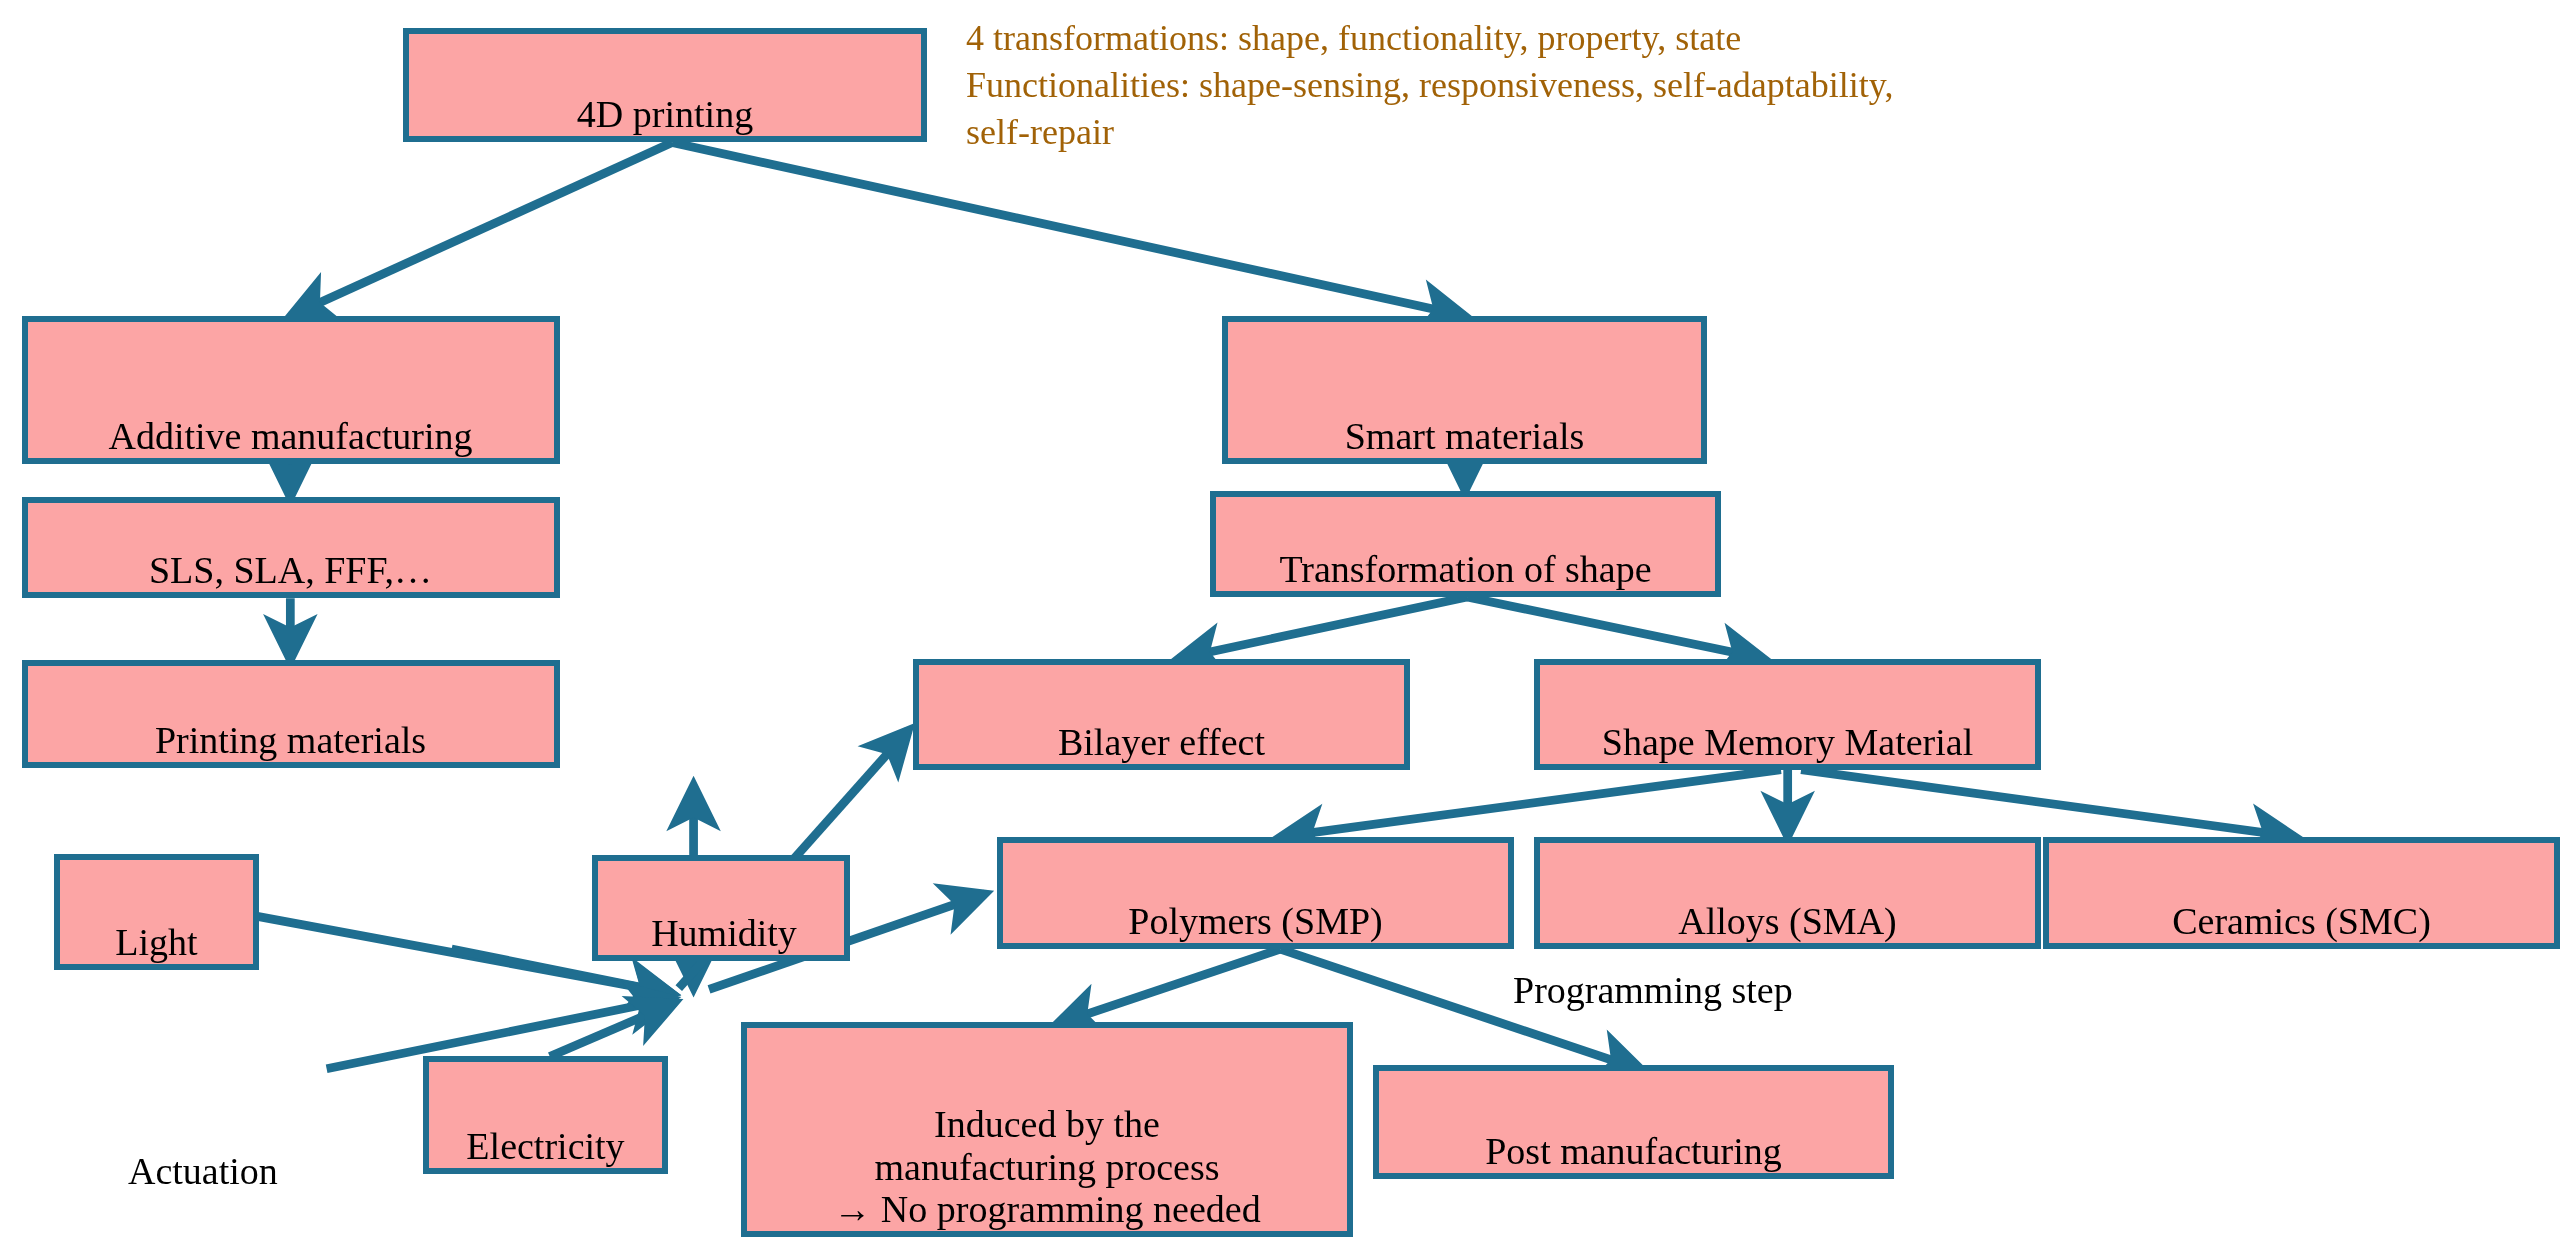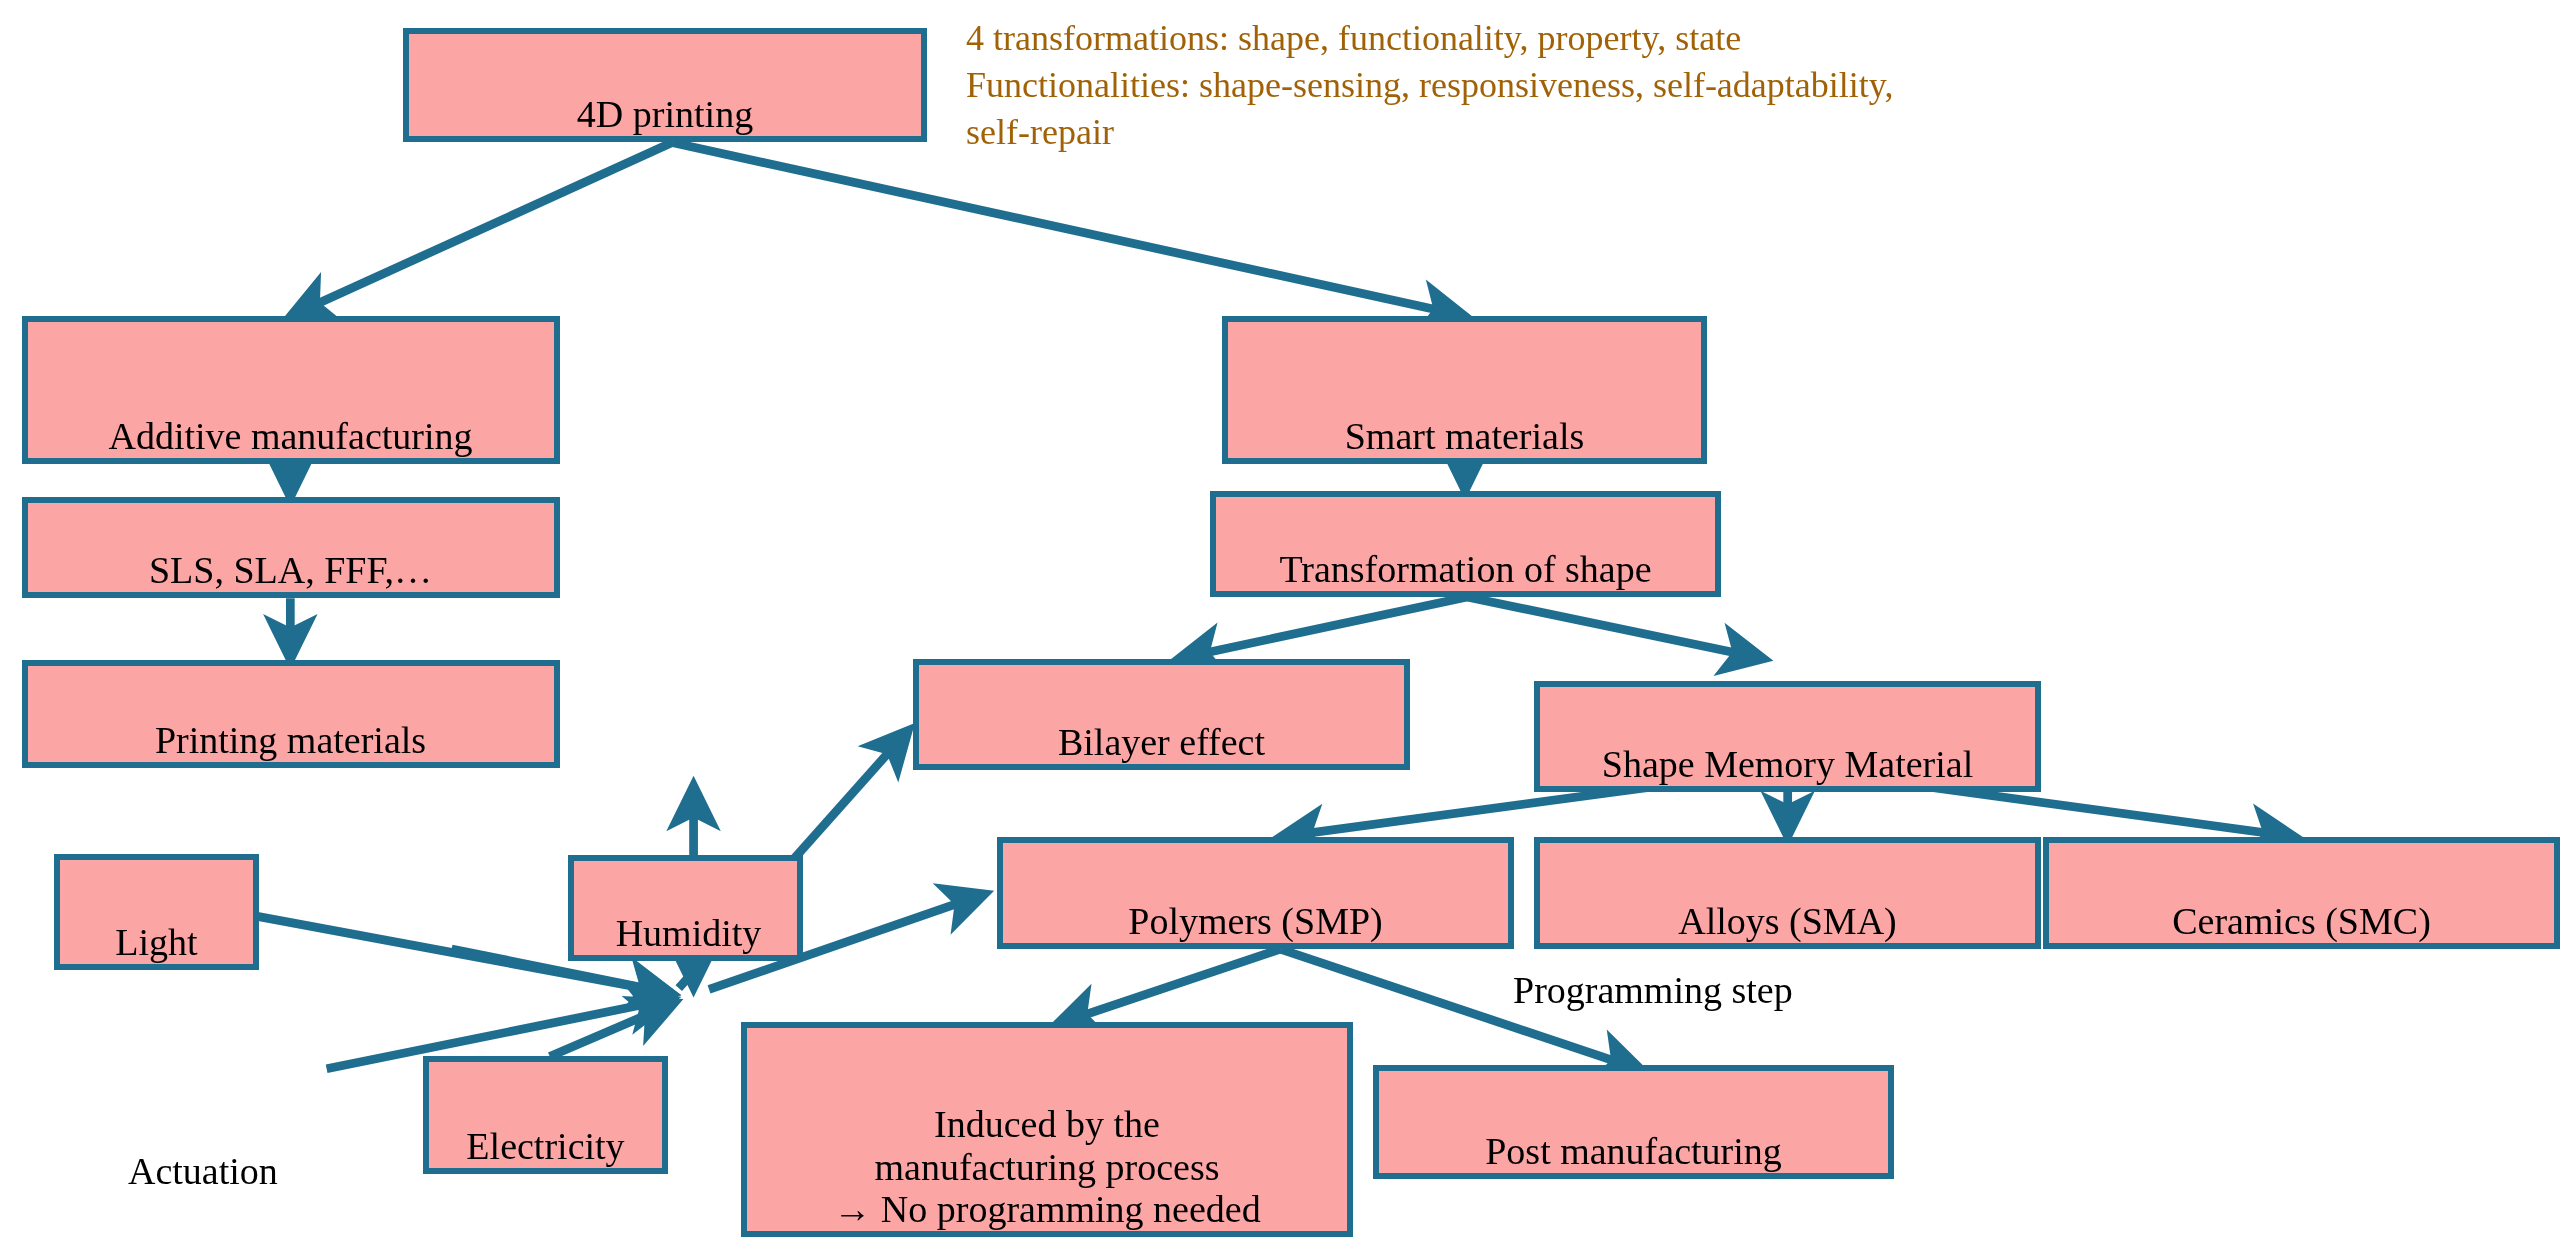--- a/index.html
+++ b/index.html
@@ -115,42 +115,42 @@
   </div>
 
   <div class="node" style="left:1210px;top:491px;width:511px;height:106px;font-size:38px;">
     <span>Transformation of shape</span>
   </div>
 
   <div class="node" style="left:913px;top:659px;width:497px;height:111px;font-size:38px;">
     <span>Bilayer effect</span>
   </div>
 
-  <div class="node" style="left:1534px;top:659px;width:507px;height:111px;font-size:38px;margin-top:22px;">
+  <div class="node" style="left:1534px;top:659px;width:507px;height:111px;font-size:38px;">
     <span>Shape Memory Material</span>
   </div>
 
   <div class="node" style="left:997px;top:837px;width:517px;height:112px;font-size:38px;">
     <span>Polymers (SMP)</span>
   </div>
 
   <div class="node" style="left:1534px;top:837px;width:507px;height:112px;font-size:38px;">
     <span>Alloys (SMA)</span>
   </div>
 
   <div class="node" style="left:2043px;top:837px;width:517px;height:112px;font-size:38px;">
     <span>Ceramics (SMC)</span>
   </div>
 
   <div class="node" style="left:54px;top:854px;width:205px;height:116px;font-size:38px;">
     <span>Light</span>
   </div>
 
 
-  <div class="node" style="left:568px;top:855px;width:235px;height:106px;font-size:38px;padding-left:6px;">
+  <div class="node" style="left:592px;top:855px;width:258px;height:106px;font-size:38px;padding-left:6px;">
     <span>Humidity</span>
   </div>
 
 
   <div class="node" style="left:423px;top:1056px;width:245px;height:118px;font-size:38px;">
     <span>Electricity</span>
   </div>
 
   <div class="node" style="left:741px;top:1022px;width:612px;height:215px;font-size:38px;white-space:pre-line;">
     <span>Induced by the

